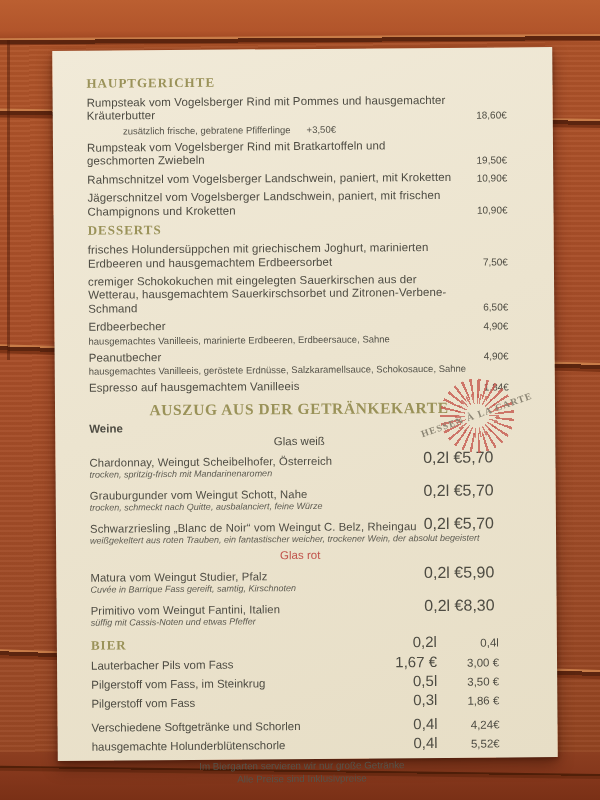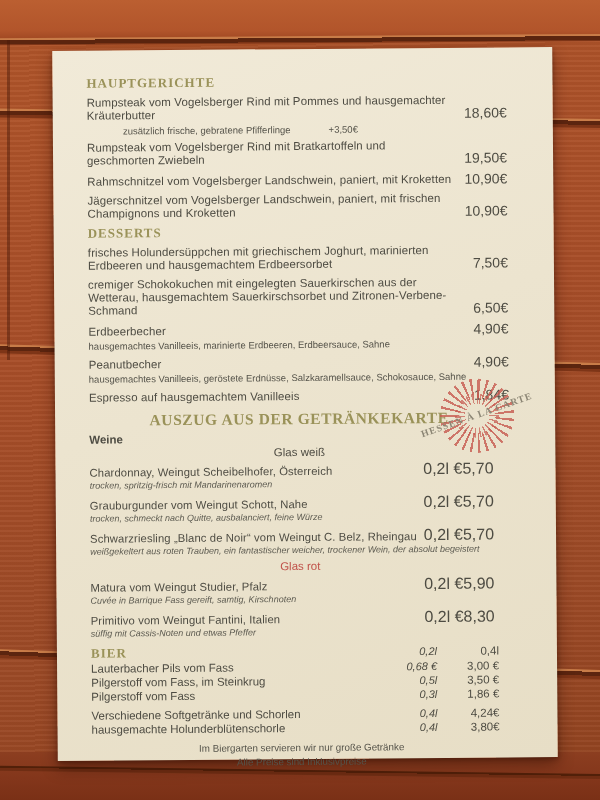--- a/index.html
+++ b/index.html
@@ -33,41 +33,41 @@
     padding:26px 46px 0 34px;
     transform:rotate(-0.45deg);
     background:linear-gradient(160deg,#f1ead8 0%,#ece4cf 45%,#e7dec6 100%);
     box-shadow:0 7px 16px rgba(40,10,0,.45), 0 2px 4px rgba(40,10,0,.35);
     color:#4e4c43;}
 
   .sec-h{font:700 13px/1.15 "Liberation Serif", serif;color:#9a9259;letter-spacing:1px;margin:0 0 5px;}
   .item{margin:0 0 5px;}
   .row{display:flex;align-items:flex-end;justify-content:space-between;}
   .nm{font-size:11.5px;line-height:1.17;letter-spacing:.1px;flex:0 1 368px;}
-  .pr{font-size:14px;white-space:nowrap;padding-left:4px;}
+  .pr{font-size:10px;white-space:nowrap;padding-left:4px;}
   .addon{display:flex;font-size:9.5px;color:#55534a;margin:2px 0 0 36px;}
-  .addon-price{margin-left:38px;}
+  .addon-price{margin-left:16px;}
   .dd{font-size:9.5px;color:#55534a;margin-top:1px;}
   .mt2{margin-top:2px;}
 
   .drinks-h{font:700 15.5px/1.15 "Liberation Serif", serif;color:#9a9259;letter-spacing:.6px;
     text-align:center;margin:6px 0 4px;}
   .wein-lbl{font-weight:700;font-size:11.5px;margin:0 0 2px;}
   .glas{text-align:center;font-size:11.5px;margin:0 0 3px;}
   .glas.rot{color:#c0524a;margin:3px 0 4px;}
   .w-item{margin:0 0 5px;}
   .w-item .nm{font-size:11.3px;flex:0 1 372px;}
   .w-item .pr{padding-right:16px;font-size:16px;}
   .wd{font-size:9px;font-style:italic;color:#5c5a50;}
 
   .bier{margin-top:8px;}
   .b-row{display:flex;align-items:baseline;margin:0 0 2px;}
   .b-name{flex:1;font-size:11.5px;}
   .b-h{font:700 13px/1.1 "Liberation Serif", serif;color:#9a9259;letter-spacing:1px;flex:1;}
-  .b-c{width:64px;text-align:right;font-size:11px;font-style:italic;}
+  .b-c{width:64px;text-align:right;font-size:15px;}
   .b-c2{width:74px;text-align:right;font-size:11.5px;padding-right:12px;box-sizing:border-box;}
   .soft{margin-top:7px;}
   .foot{text-align:center;font-size:9.8px;line-height:1.4;color:#55534a;margin-top:7px;}
 
   
   .stamp{position:absolute;right:38px;top:328px;width:80px;height:80px;}
   .stamp-rays{position:absolute;inset:2px;border-radius:50%;opacity:.8;
     background:repeating-conic-gradient(from 2deg,#c75a50 0deg 4deg,transparent 4deg 13.3deg);
     -webkit-mask:radial-gradient(circle closest-side,transparent 0 46%,#000 47% 97%,transparent 98%);
     mask:radial-gradient(circle closest-side,transparent 0 46%,#000 47% 97%,transparent 98%);}
@@ -216,21 +216,21 @@
   </div>
 
   <div class="bier">
     <div class="b-row">
       <div class="b-h">BIER</div>
       <div class="b-c">0,2l</div>
       <div class="b-c2">0,4l</div>
     </div>
     <div class="b-row">
       <div class="b-name">Lauterbacher Pils vom Fass</div>
-      <div class="b-c">0,68 €</div>
+      <div class="b-c">1,67 €</div>
       <div class="b-c2">3,00 €</div>
     </div>
     <div class="b-row">
       <div class="b-name">Pilgerstoff vom Fass, im Steinkrug</div>
       <div class="b-c">0,5l</div>
       <div class="b-c2">3,50 €</div>
     </div>
     <div class="b-row">
       <div class="b-name">Pilgerstoff vom Fass</div>
       <div class="b-c">0,3l</div>
@@ -240,21 +240,21 @@
 
   <div class="soft">
     <div class="b-row">
       <div class="b-name">Verschiedene Softgetränke und Schorlen</div>
       <div class="b-c">0,4l</div>
       <div class="b-c2">4,24€</div>
     </div>
     <div class="b-row">
       <div class="b-name">hausgemachte Holunderblütenschorle</div>
       <div class="b-c">0,4l</div>
-      <div class="b-c2">3,80€</div>
+      <div class="b-c2">5,52€</div>
     </div>
   </div>
 
   <div class="foot">
     <div>Im Biergarten servieren wir nur große Getränke</div>
     <div>Alle Preise sind Inklusivpreise</div>
   </div>
 
   <div class="stamp">
     <div class="stamp-rays"></div>

